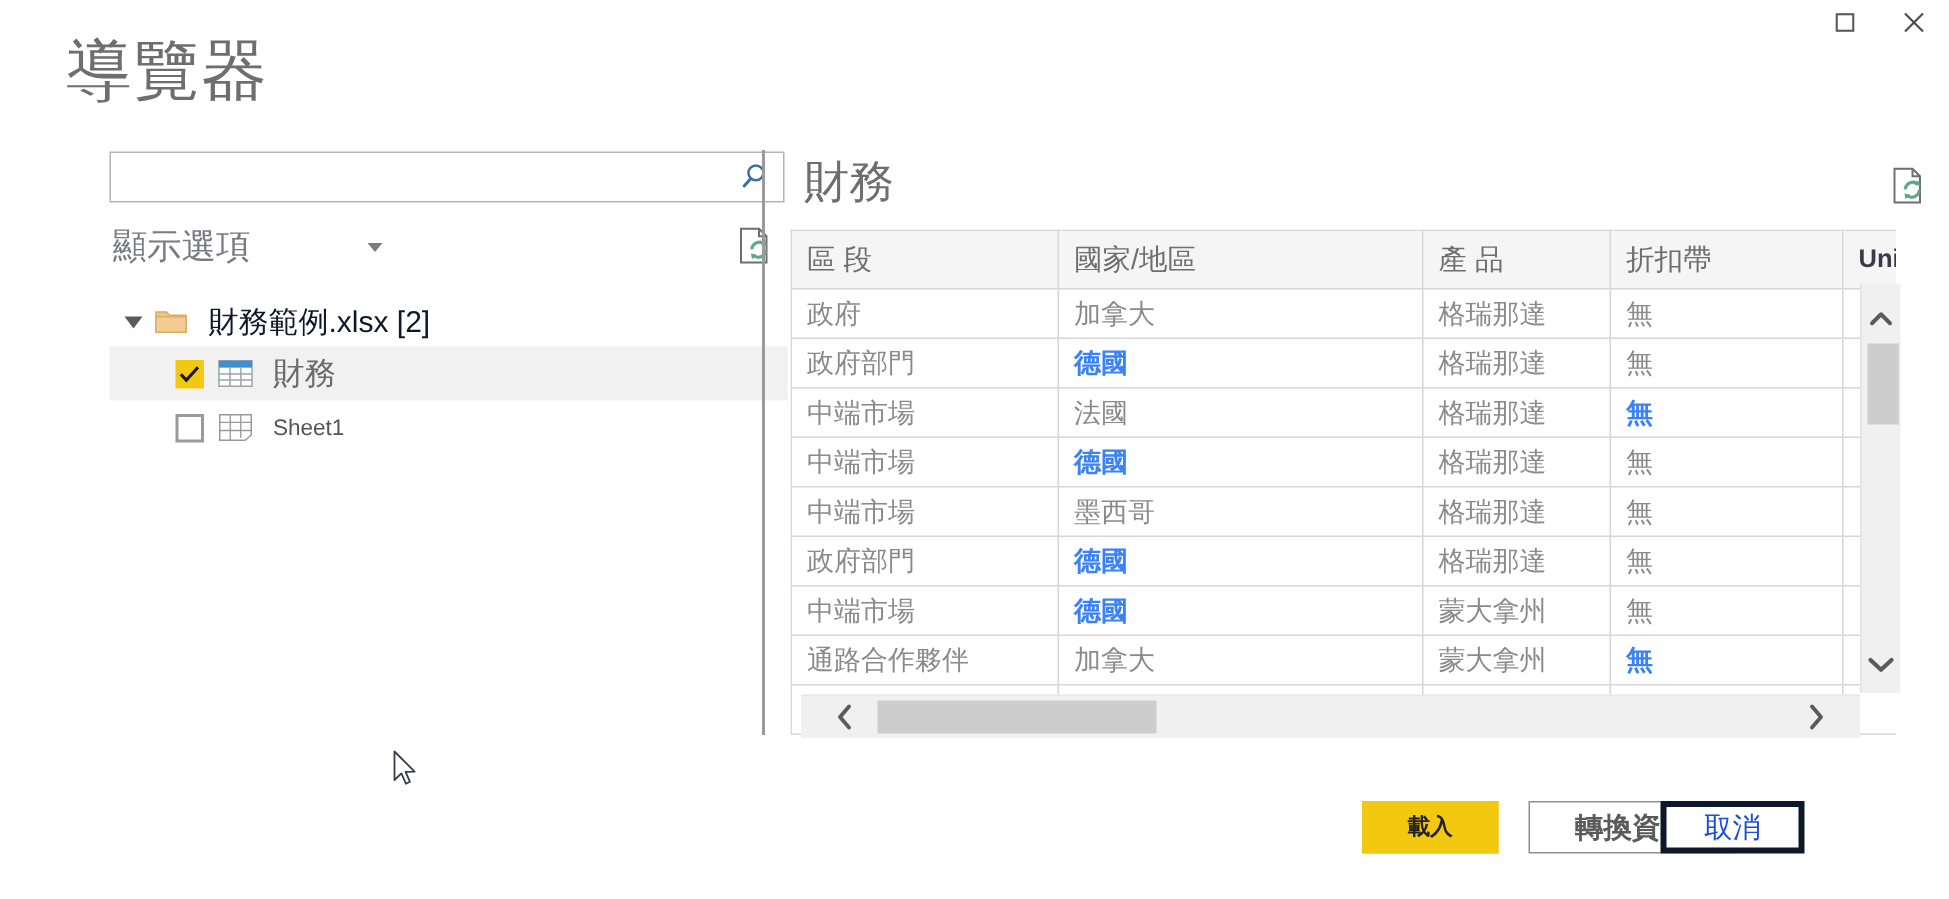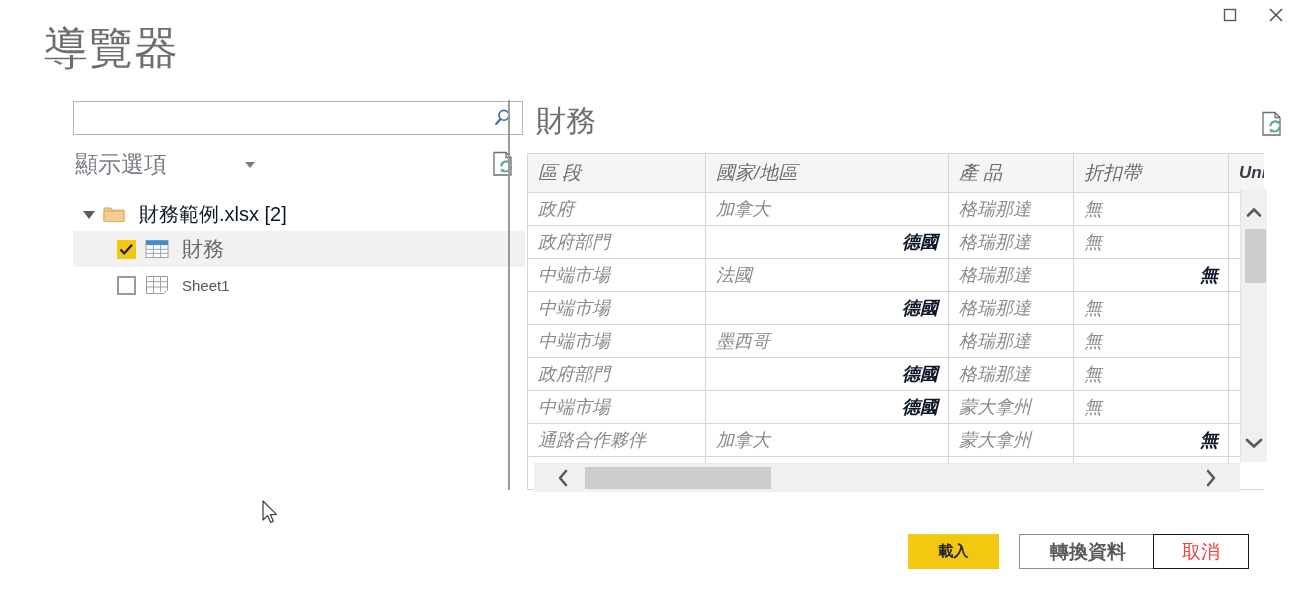--- a/index.html
+++ b/index.html
@@ -214,21 +214,20 @@
     cursor: default;
   }
 
   .grid-wrap {
     position: absolute;
     left: -7px;
     top: 52px;
     width: 737px;
     height: 345px;
     overflow: hidden;
-    font-style: italic;
   }
   table.grid {
     border-collapse: collapse;
     table-layout: fixed;
     width: 713px;
     font-size: 18px;
   }
   table.grid th, table.grid td {
     border: 1px solid #d6d6d6;
     text-align: left;
@@ -243,21 +242,21 @@
     background: #f5f5f5;
     color: #6e6e6e;
     font-size: 19px;
     height: 30px;
   }
   table.grid th.ascii-head {
     color: #3a3a4a;
     font-weight: 700;
     font-size: 17px;
   }
-  table.grid td.strong { color: #0f172a; font-weight: 700; text-align: right; }
+  table.grid td.strong { color: #3b82f6; font-weight: 700; }
   table.grid tr td { background: #ffffff; }
 
   .col1 { width: 178px; }
   .col2 { width: 243px; }
   .col3 { width: 125px; }
   .col4 { width: 155px; }
   .col5 { width: 40px; }
 
   
   .v-scroll {
@@ -344,25 +343,25 @@
   .btn-transform {
     left: 1019px;
     width: 138px;
     background: #ffffff;
     border: 1px solid #8f8f8f;
     color: #5a5a5a;
     font-size: 19px;
     font-weight: 700;
   }
   .btn-cancel {
-    left: 1153px;
+    left: 1107px;
     width: 96px;
     background: #ffffff;
-    border: 1px solid #0f172a;
-    color: #ef4444;
+    border: 4px solid #0f172a;
+    color: #1d4ed8;
     font-size: 19px;
   }
 
   
   .cursor {
     position: absolute;
     left: 261px;
     top: 500px;
     width: 18px;
     height: 26px;

